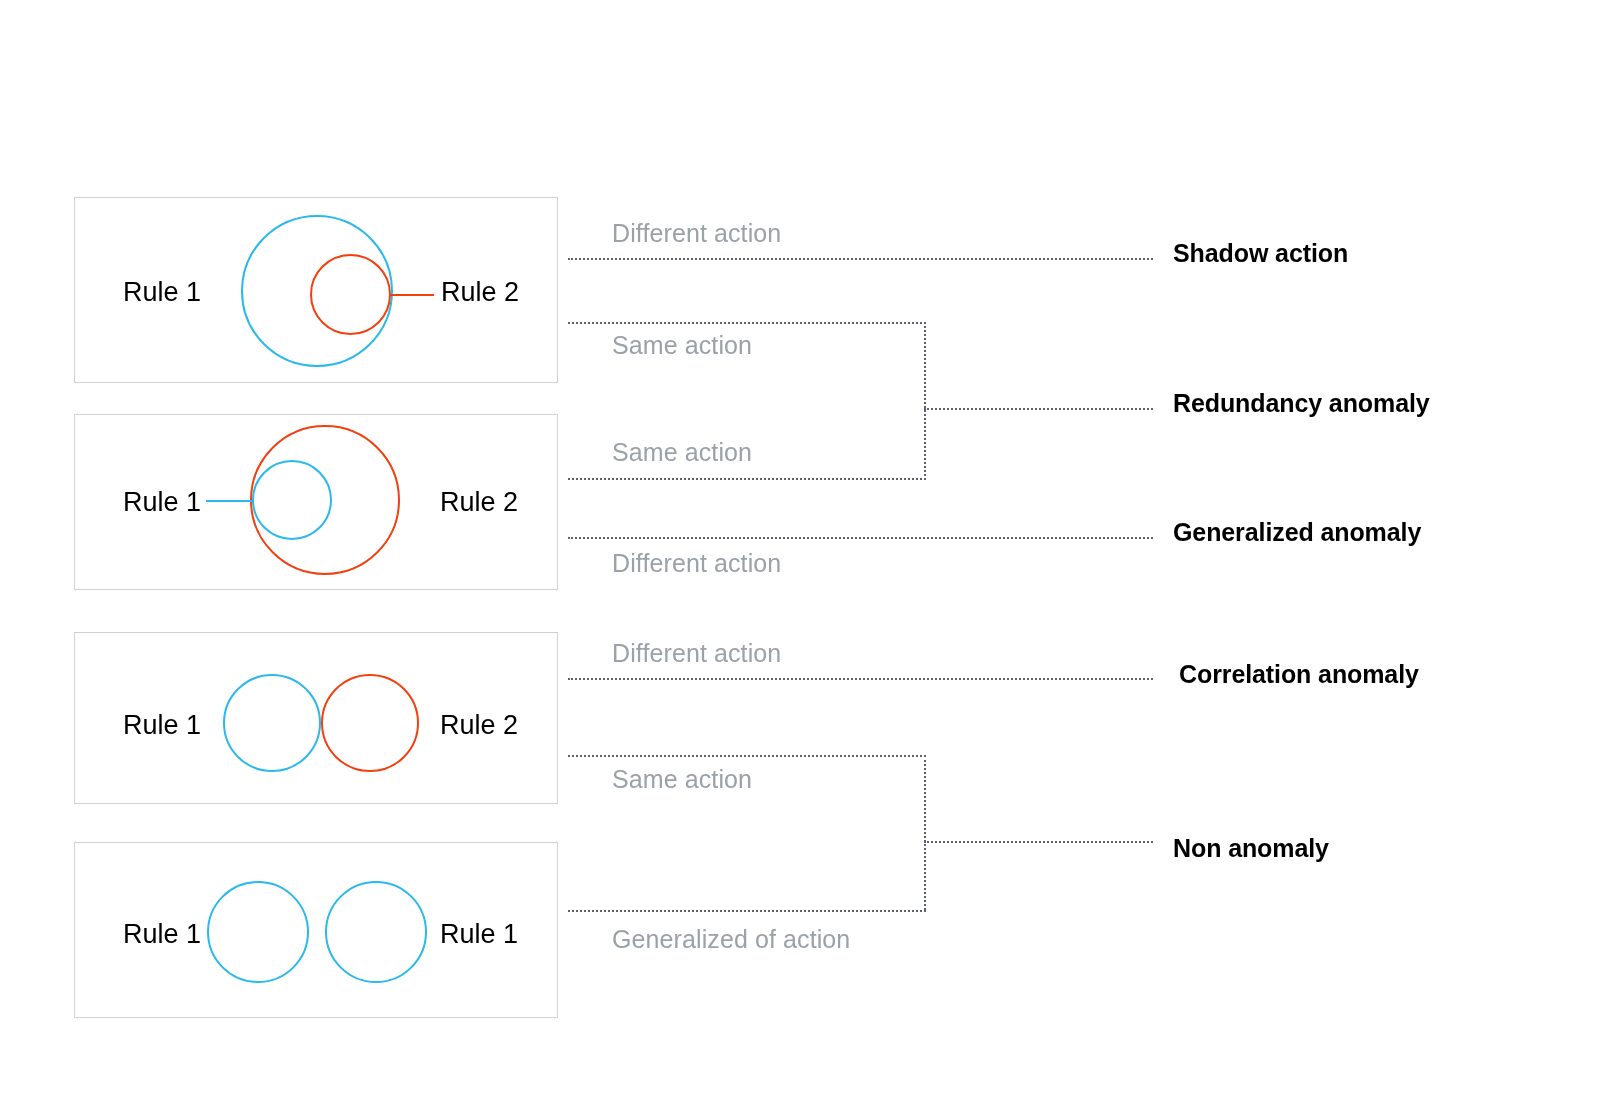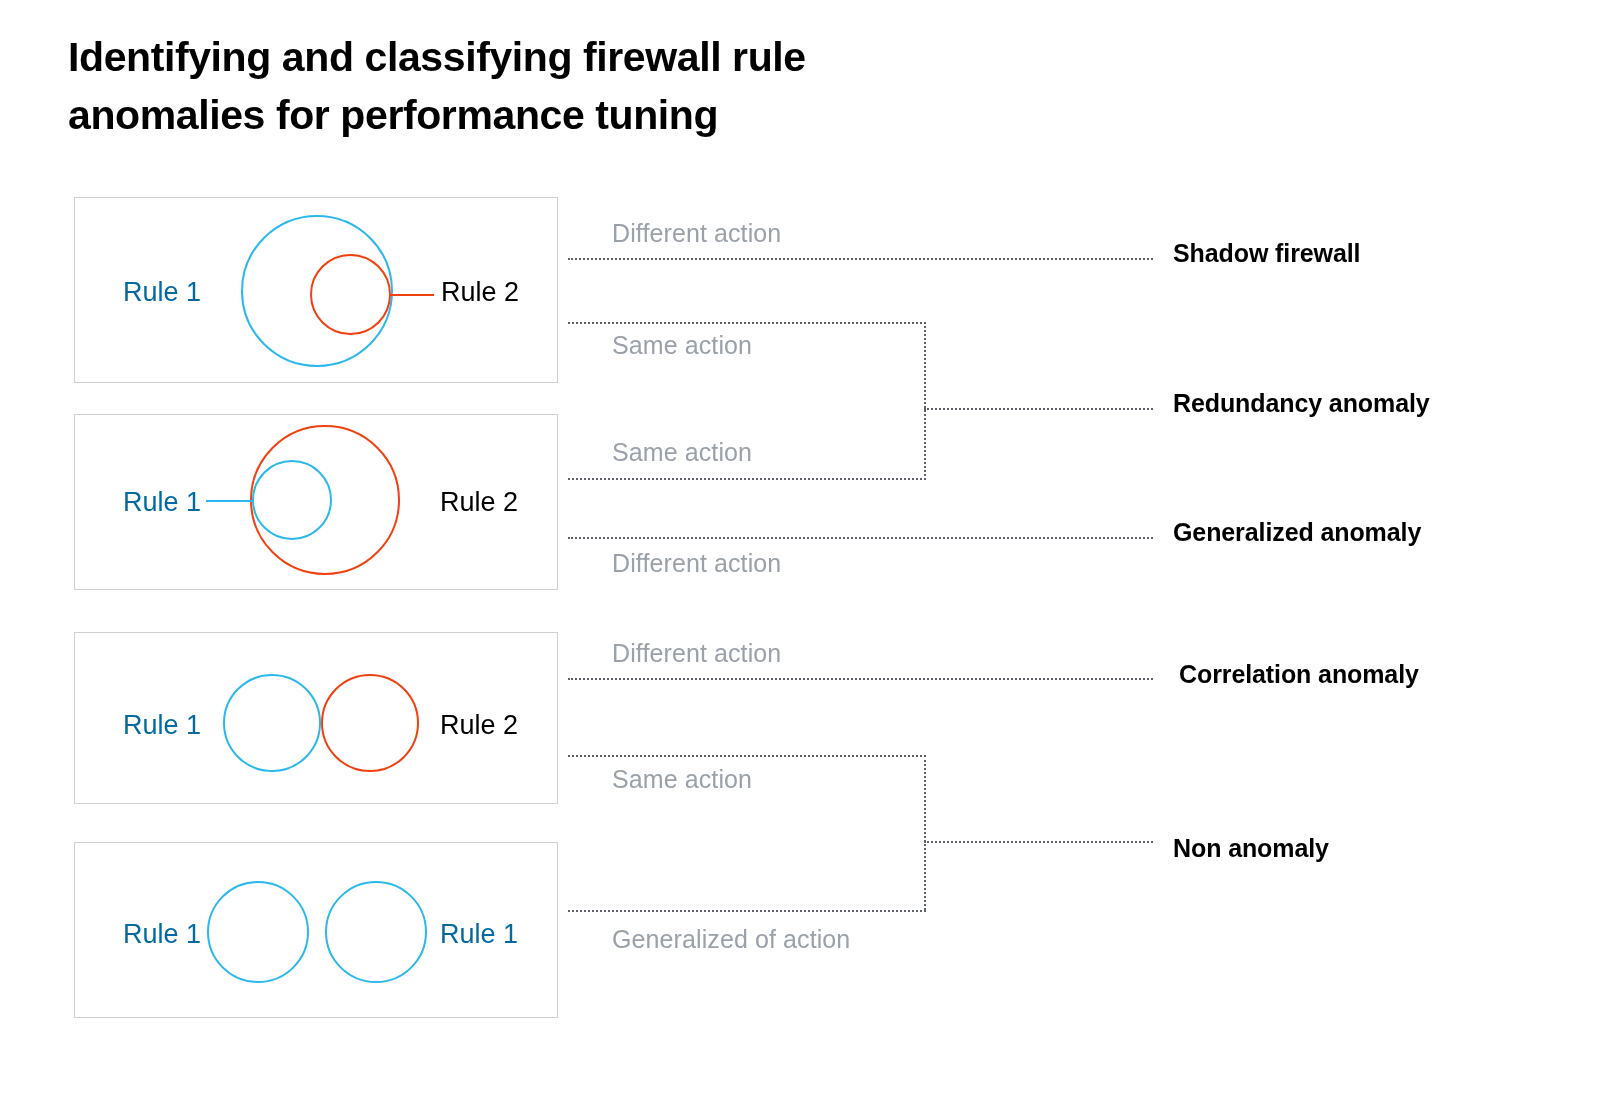--- a/index.html
+++ b/index.html
@@ -56,21 +56,21 @@
   .c-red  { border: 2.2px solid #f2400f; }
 
   
   .rule-label {
     position: absolute;
     font-size: 27px;
     font-weight: normal;
     letter-spacing: 0px;
     white-space: nowrap;
   }
-  .rule-blue { color: #0369a1; }
+  .rule-blue { color: #000000; }
   .rule-red  { color: #000000; }
 
   
   .leader {
     position: absolute;
     height: 0;
     border-top-width: 2.2px;
     border-top-style: solid;
   }
   .leader-blue { border-top-color: #2bb8ec; }
@@ -103,22 +103,20 @@
     color: #000000;
     white-space: nowrap;
     letter-spacing: -0.1px;
   }
 </style>
 </head>
 <body>
 
 <div id="stage">
 
-  <div class="title">Identifying and classifying firewall rule
-anomalies for performance tuning</div>
 
   <div class="panel" id="panel-1"></div>
   <div class="circle c-blue" style="left:241px; top:215px; width:152px; height:152px;"></div>
   <div class="circle c-red" style="left:310px; top:254px; width:81px; height:81px;"></div>
   <div class="leader leader-red" style="left:389px; top:294px; width:45px;"></div>
   <div class="rule-label rule-blue" style="left:123px; top:277px;">Rule 1</div>
   <div class="rule-label rule-red" style="left:441px; top:277px;">Rule 2</div>
 
   <div class="panel" id="panel-2"></div>
   <div class="circle c-red" style="left:250px; top:425px; width:150px; height:150px;"></div>
@@ -160,19 +158,19 @@
   <div class="dot-h" style="left:924px; top:841px; width:229px;"></div>
 
   <div class="action-label" style="left:612px; top:219px;">Different action</div>
   <div class="action-label" style="left:612px; top:331px;">Same action</div>
   <div class="action-label" style="left:612px; top:438px;">Same action</div>
   <div class="action-label" style="left:612px; top:549px;">Different action</div>
   <div class="action-label" style="left:612px; top:639px;">Different action</div>
   <div class="action-label" style="left:612px; top:765px;">Same action</div>
   <div class="action-label" style="left:612px; top:925px;">Generalized of action</div>
 
-  <div class="anomaly-label" style="left:1173px; top:239px;">Shadow firewall</div>
+  <div class="anomaly-label" style="left:1173px; top:239px;">Shadow action</div>
   <div class="anomaly-label" style="left:1173px; top:518px;">Generalized anomaly</div>
   <div class="anomaly-label" style="left:1173px; top:389px;">Redundancy anomaly</div>
   <div class="anomaly-label" style="left:1173px; top:660px;margin-left:6px;">Correlation anomaly</div>
   <div class="anomaly-label" style="left:1173px; top:834px;">Non anomaly</div>
 
 </div>
 
 </body></html>

